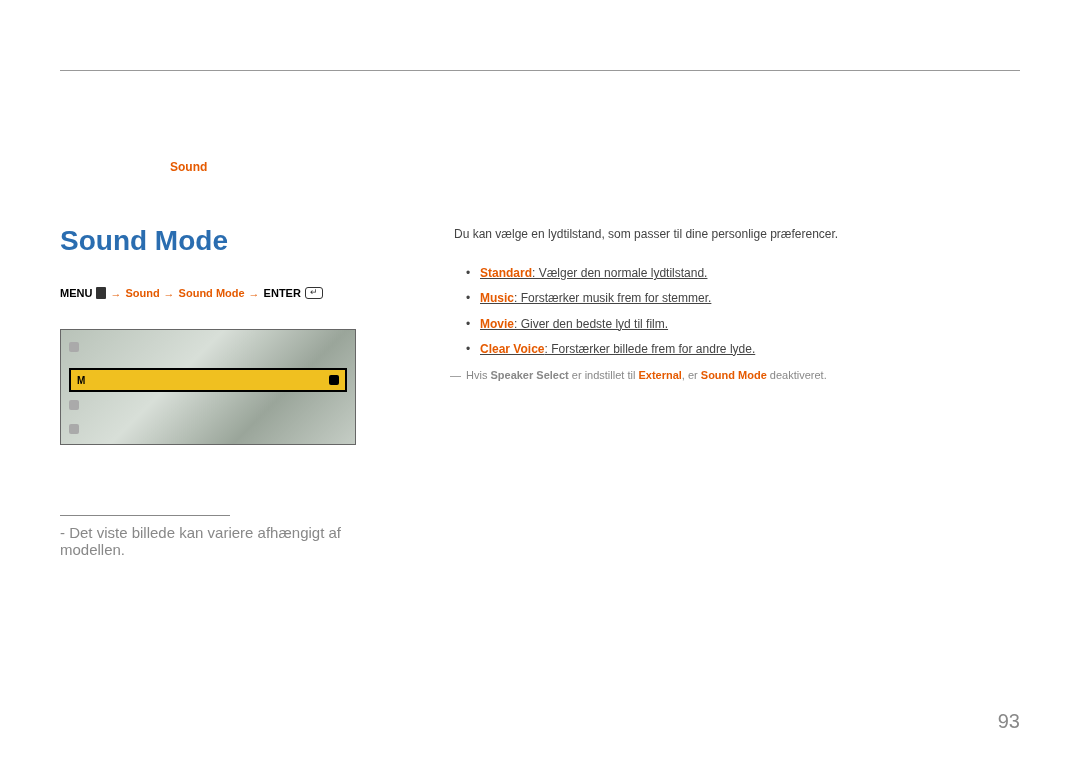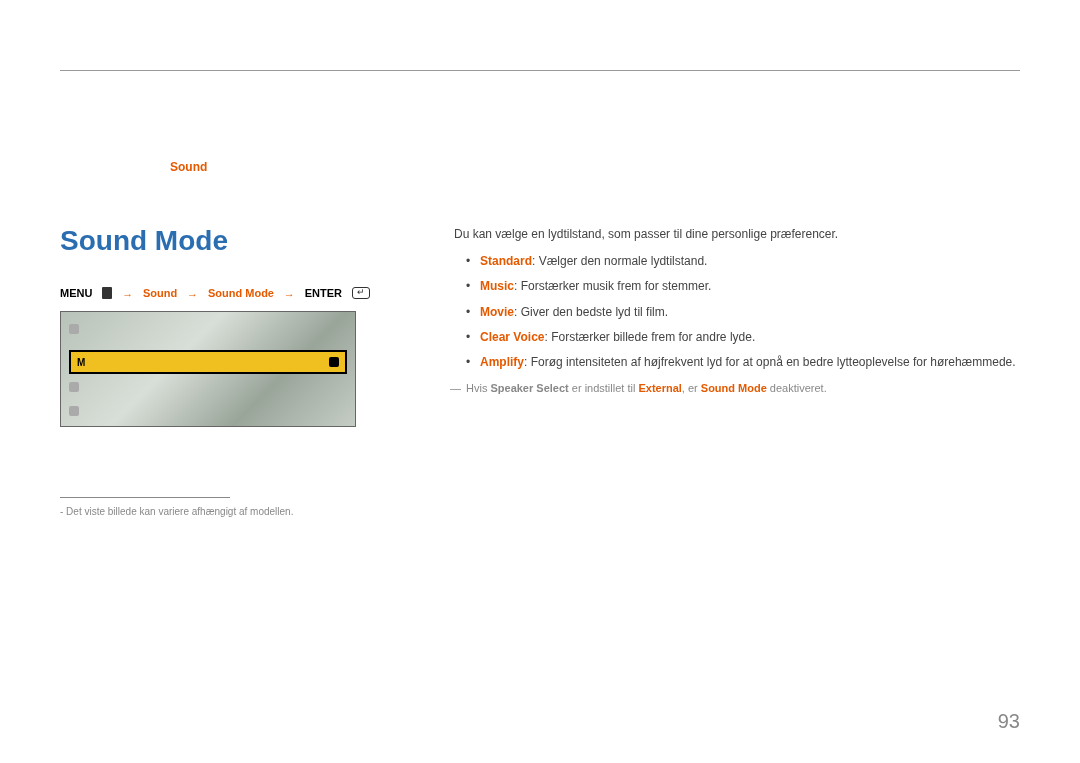--- a/index.html
+++ b/index.html
@@ -58,26 +58,25 @@
   }
   .section-title {
     font-size: 28px;
     font-weight: bold;
     color: #2a6db0;
     margin-bottom: 30px;
   }
   .menu-path {
     font-size: 11px;
     color: #000;
-    margin-bottom: 12px;
+    margin-bottom: 30px;
     display: flex;
     align-items: center;
     flex-wrap: wrap;
     gap: 4px;
-    justify-content: space-between;
   }
   .menu-path .bold { font-weight: bold; color: #000; }
   .menu-path .orange { font-weight: bold; color: #e55a00; }
   .menu-icon {
     display: inline-block;
     width: 10px;
     height: 12px;
     background: #333;
     border-radius: 1px;
     vertical-align: middle;
@@ -141,30 +140,30 @@
   }
   .screenshot .highlight .ico2 {
     width: 10px; height: 10px; background: #000; border-radius: 2px;
   }
   .footnote-rule {
     border-top: 1px solid #888;
     width: 170px;
     margin-bottom: 8px;
   }
   .footnote {
-    font-size: 10px;
+    font-size: 15px;
     color: #888;
   }
   .body-text {
     font-size: 12px;
     color: #444;
     line-height: 1.6;
   }
-  .body-text p { margin-bottom: 8px; }
-  .body-text ul { list-style: none; padding-left: 12px; margin-bottom: 8px; }
+  .body-text p { margin-bottom: 20px; }
+  .body-text ul { list-style: none; padding-left: 12px; margin-bottom: 8px; text-decoration: underline; }
   .body-text li { margin-bottom: 6px; position: relative; padding-left: 14px; }
   .body-text li::before {
     content: "•";
     position: absolute;
     left: 0;
     color: #444;
   }
   .body-text .label-orange { color: #e55a00; font-weight: bold; }
   .note-line {
     font-size: 11px;
@@ -235,21 +234,20 @@
       <div class="footnote">- <span>Det viste billede kan variere afhængigt af modellen.</span></div>
     </div>
 
     <div class="right-col body-text">
       <p>Du kan vælge en lydtilstand, som passer til dine personlige præferencer.</p>
       <ul>
         <li><span class="label-orange">Standard</span><span>: Vælger den normale lydtilstand.</span></li>
         <li><span class="label-orange">Music</span><span>: Forstærker musik frem for stemmer.</span></li>
         <li><span class="label-orange">Movie</span><span>: Giver den bedste lyd til film.</span></li>
         <li><span class="label-orange">Clear Voice</span><span>: Forstærker billede frem for andre lyde.</span></li>
-        <li><span class="label-orange">Amplify</span><span>: Forøg intensiteten af højfrekvent lyd for at opnå en bedre lytteoplevelse for hørehæmmede.</span></li>
       </ul>
       <div class="note-line">
         <span>Hvis </span><span class="nb">Speaker Select</span><span> er indstillet til </span><span class="ob">External</span><span>, er </span><span class="ob">Sound Mode</span><span> deaktiveret.</span>
       </div>
     </div>
 
   </div>
 
   <div class="page-number">93</div>
 </div>

